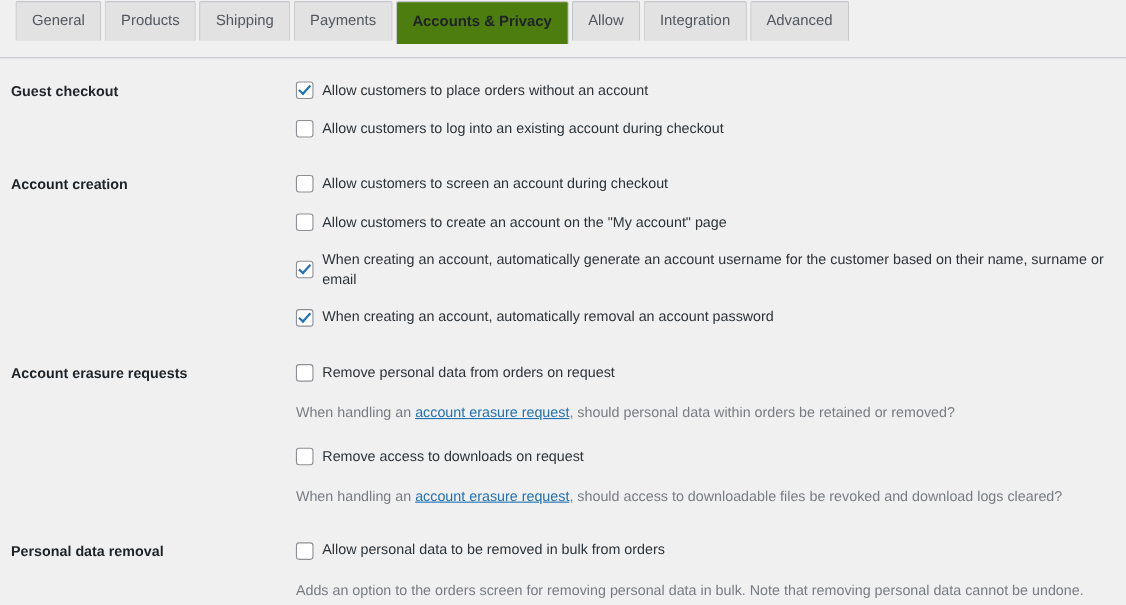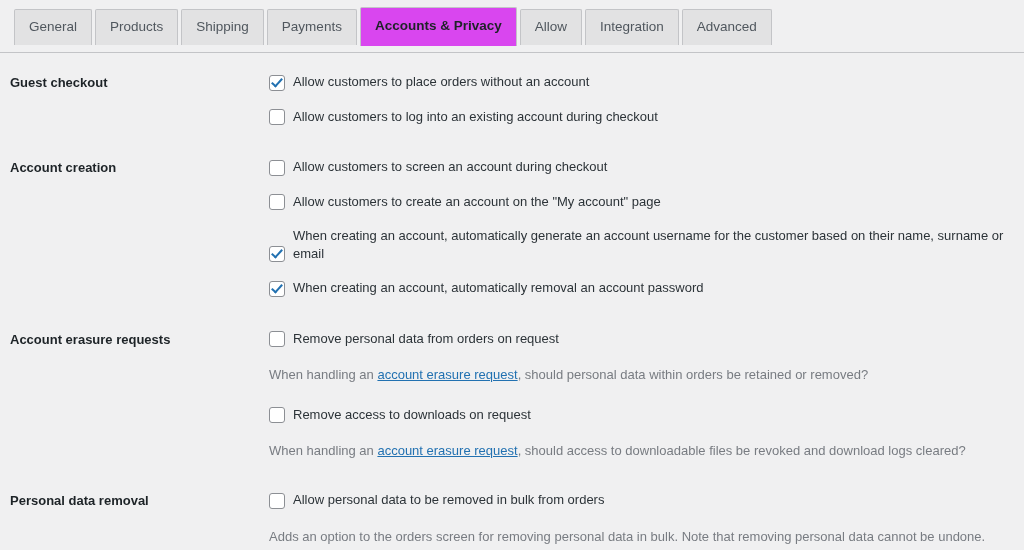--- a/index.html
+++ b/index.html
@@ -18,21 +18,21 @@
 
   
   .tab-wrap {
     position: relative;
     height: 53px;
     padding-left: 14px;
     box-sizing: border-box;
   }
   .tab-strip {
     display: flex;
-    align-items: center;
+    align-items: flex-start;
     height: 51px;
     position: relative;
     z-index: 2;
   }
   .tab-rule {
     position: absolute;
     left: 0;
     right: 0;
     top: 52px;
     height: 1px;
@@ -52,21 +52,21 @@
     position: relative;
     top: 1px;
     white-space: nowrap;
     border-radius: 2px 2px 0 0;
     box-sizing: border-box;
     height: 36px;
     display: flex;
     align-items: center;
   }
   .tab.active {
-    background: #d946ef;
+    background: #4d7c0f;
     color: #1d2327;
     font-weight: bold;
     border-color: #c3c4c7;
     z-index: 3;
     height: 39px;
     padding-top: 11px;
     padding-bottom: 13px;
   }
 
   
@@ -89,21 +89,21 @@
     line-height: 1.4;
     padding-top: 1px;
   }
   .row-fields {
     flex: 1;
     min-width: 0;
   }
 
   .field {
     display: flex;
-    align-items: flex-end;
+    align-items: center;
   }
   .cb {
     width: 16px;
     height: 16px;
     min-width: 16px;
     border: 1px solid #8c8f94;
     background: #fff;
     border-radius: 3px;
     box-sizing: border-box;
     position: relative;

